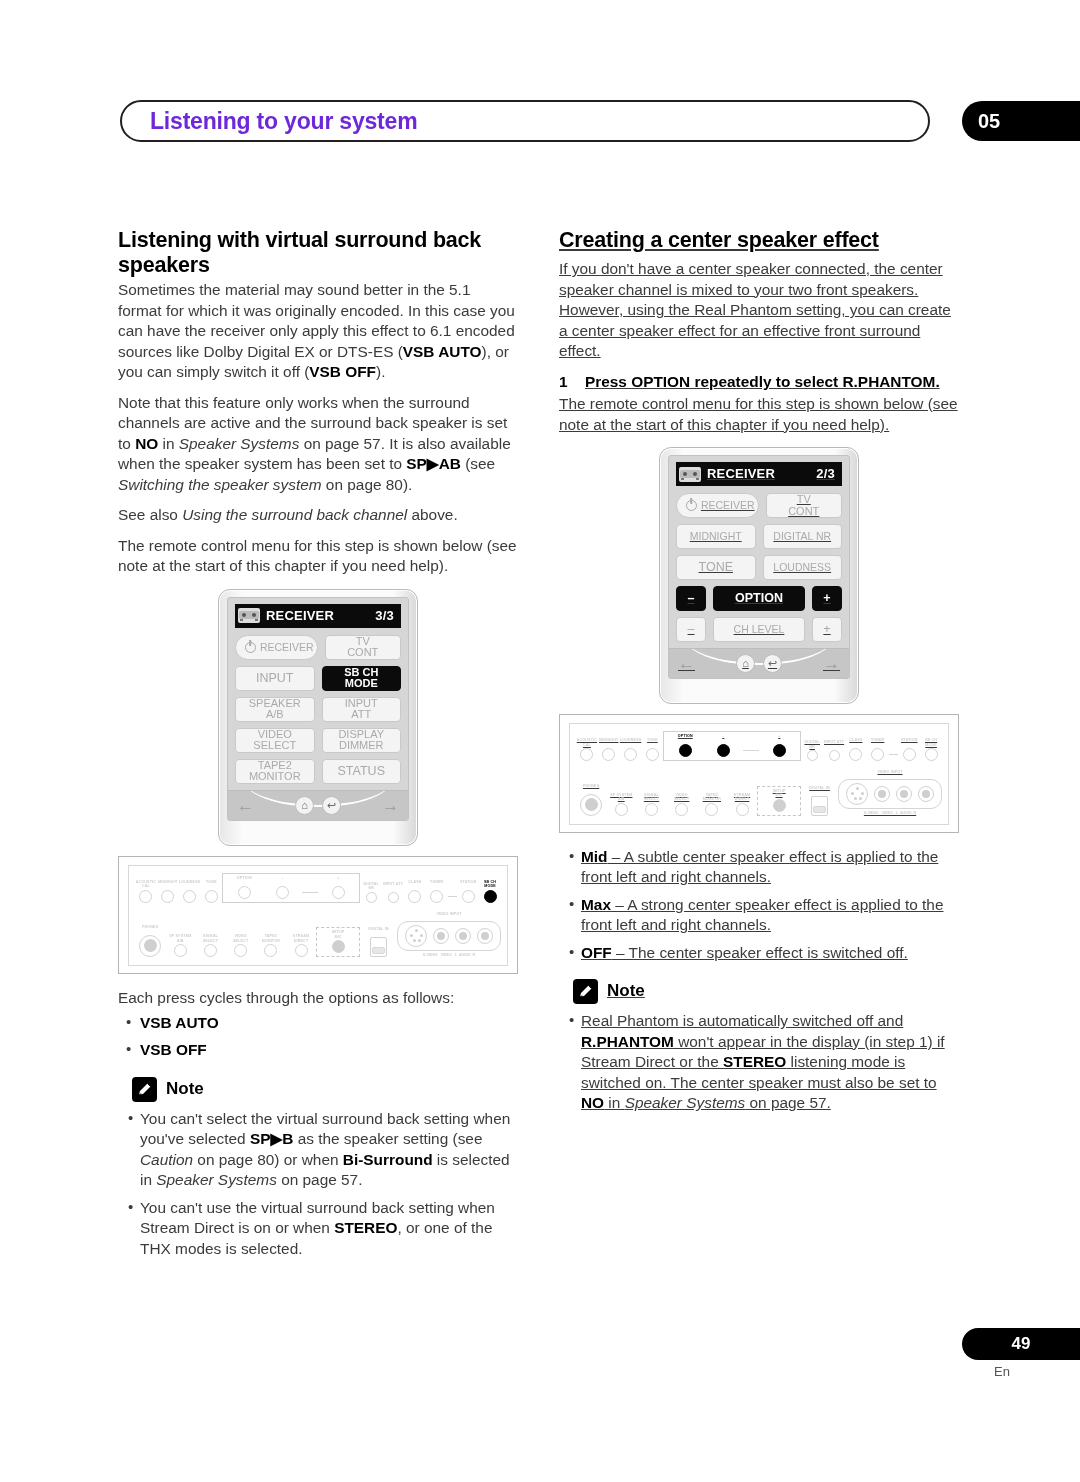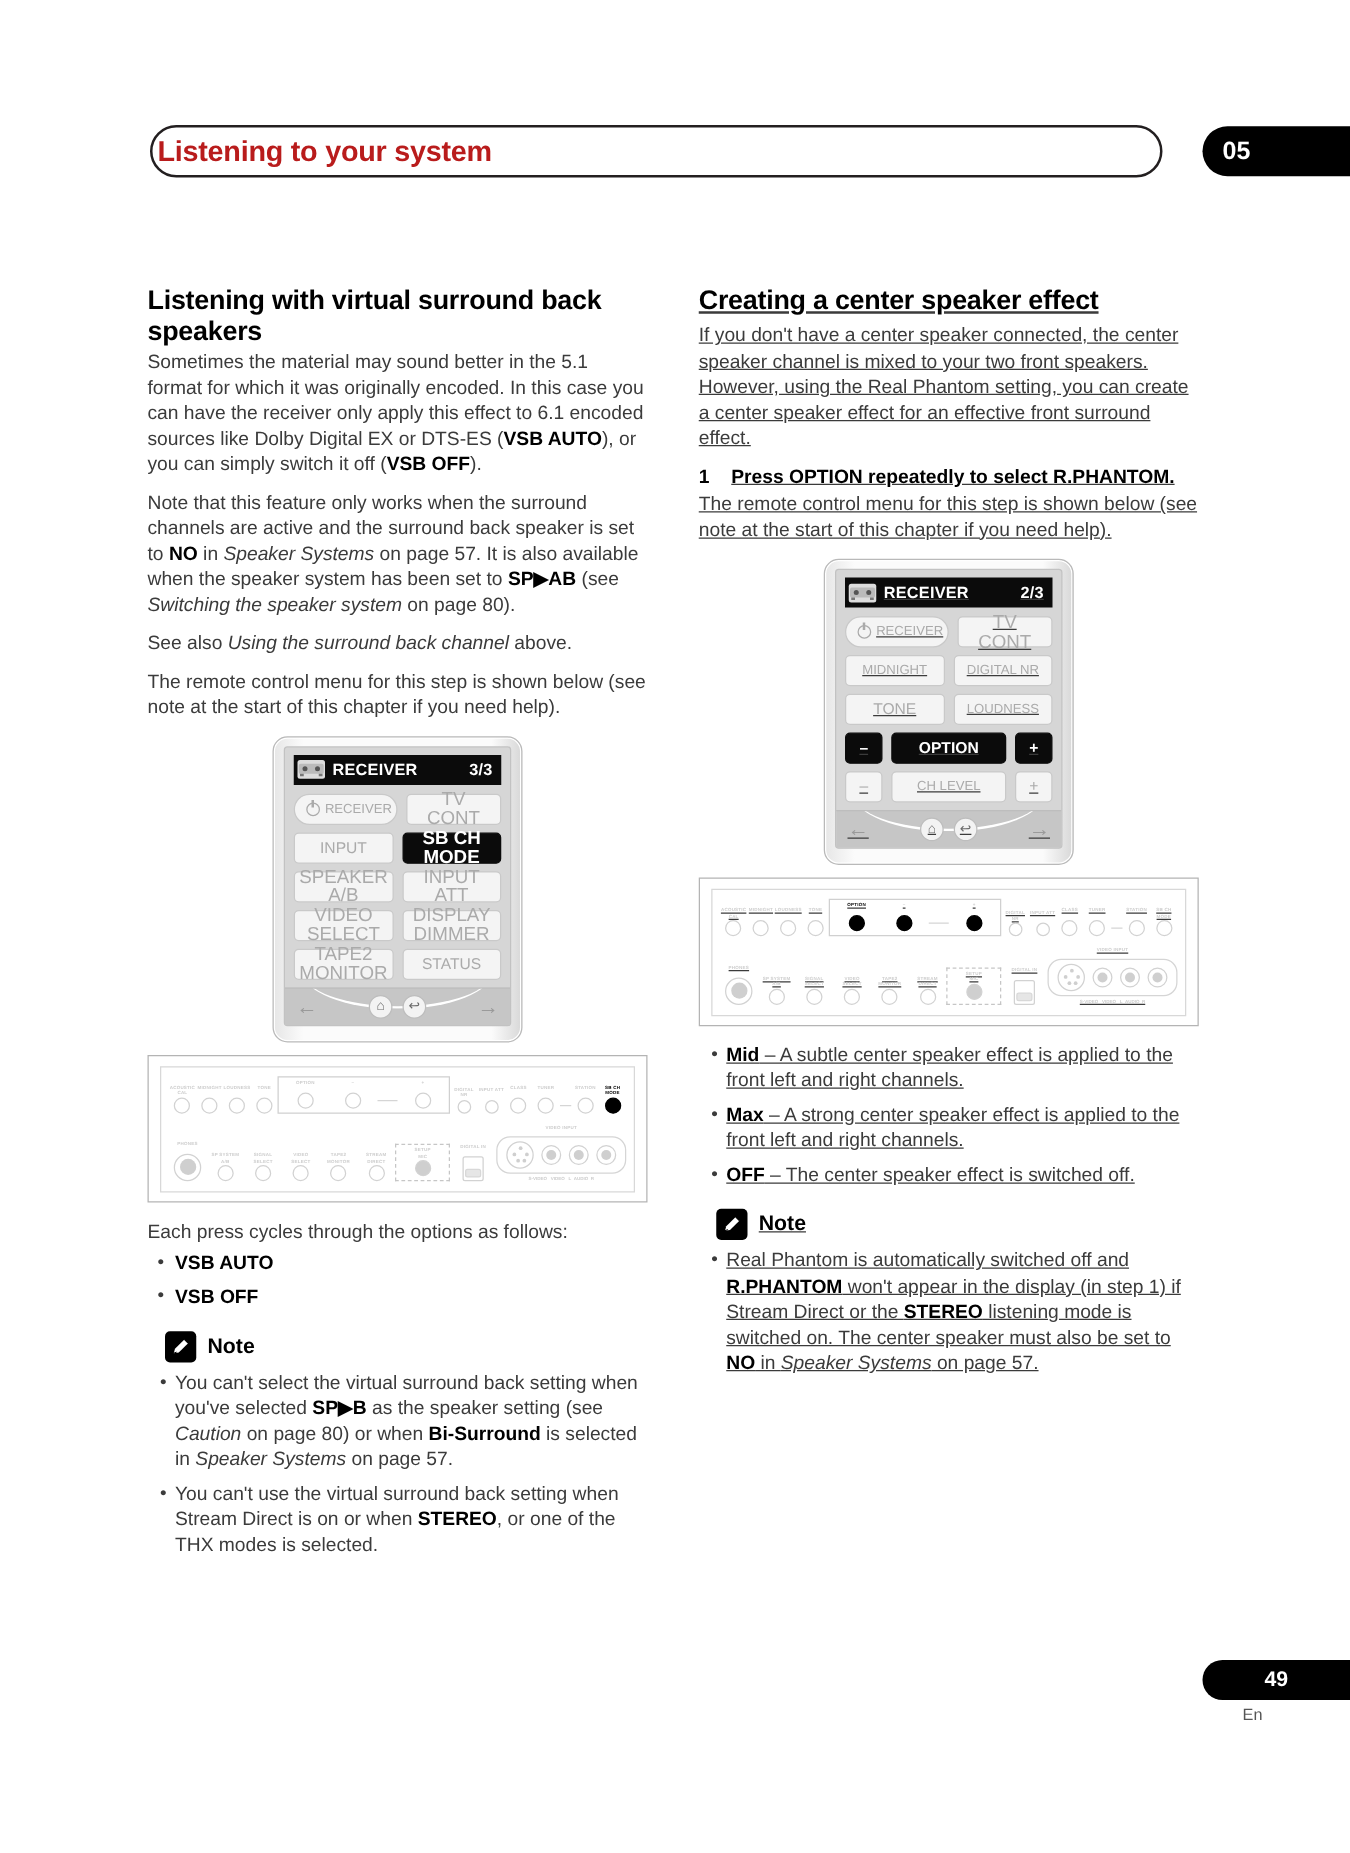--- a/index.html
+++ b/index.html
@@ -16,22 +16,22 @@
   
   .header {
     position: absolute; left: 0; top: 100px; width: 1080px; height: 46px;
   }
   .header-pill {
     position: absolute; left: 120px; top: 0; width: 810px; height: 42px;
     border: 2px solid #231f20; border-radius: 21px;
     display: flex; align-items: center;
   }
   .header-title {
-    font-size: 23px; font-weight: bold; color: #b91c1c;
-    padding-left: 4px; letter-spacing: -0.2px;
+    font-size: 23px; font-weight: bold; color: #6d28d9;
+    padding-left: 28px; letter-spacing: -0.2px;
   }
   .chapter-badge {
     position: absolute; left: 962px; top: 1px; width: 118px; height: 40px;
     background: #000; color: #fff;
     border-top-left-radius: 20px; border-bottom-left-radius: 20px;
     display: flex; align-items: center;
     font-size: 20px; font-weight: bold;
     padding-left: 16px;
   }
 
@@ -85,21 +85,21 @@
     flex: none;
   }
   .note-icon svg { display: block; }
   .note-label { font-size: 17px; font-weight: bold; color: #000; }
 
   
   .remote-wrap { margin: 12px 0 10px 0; display: flex; justify-content: center; }
   .remote-outer {
     width: 200px; background: #f1f1f1;
     border: 1px solid #b9b9b9; border-radius: 12px;
-    padding: 7px 8px 12px 8px;
+    padding: 7px 8px 24px 8px;
     box-shadow: inset 0 0 0 1px #ffffff;
     background: linear-gradient(90deg,#e6e6e6 0%,#fbfbfb 12%,#fbfbfb 88%,#d8d8d8 100%);
   }
   .remote-inner {
     background: #d6d6d6; border: 1px solid #c2c2c2;
     border-radius: 3px; padding: 6px 7px 0 7px;
   }
   .remote-screen {
     background: #0b0b0b; color: #fff; height: 24px;
     display: flex; align-items: center; padding: 0 7px 0 3px;
@@ -118,21 +118,21 @@
     flex: 1; height: 25px; border-radius: 4px;
     background: #f4f4f4; border: 1px solid #c9c9c9;
     color: #aaaaaa; font-size: 10.5px; line-height: 1.02;
     display: flex; flex-direction: column; align-items: center; justify-content: center;
     text-align: center; white-space: pre-line;
   }
   .rbtn.pill { border-radius: 13px; }
   .rbtn.dark {
     background: #0b0b0b; border-color: #0b0b0b; color: #ffffff; font-weight: bold;
   }
-  .rbtn.small { font-size: 15px; }
+  .rbtn.small { font-size: 11px; }
   .rbtn.pm { flex: 0 0 30px; }
   .rbtn.big { font-size: 12.5px; }
   .rbtn.onbtn { position: relative; padding-left: 6px; flex-direction: row; gap: 4px; }
   .pwr-glyph {
     width: 11px; height: 11px; border: 1.6px solid currentColor;
     border-radius: 50%; position: relative; flex: none;
   }
   .pwr-glyph:after {
     content: ""; position: absolute; left: 50%; top: -3px; width: 1.6px; height: 6px;
     background: currentColor; transform: translateX(-50%);

